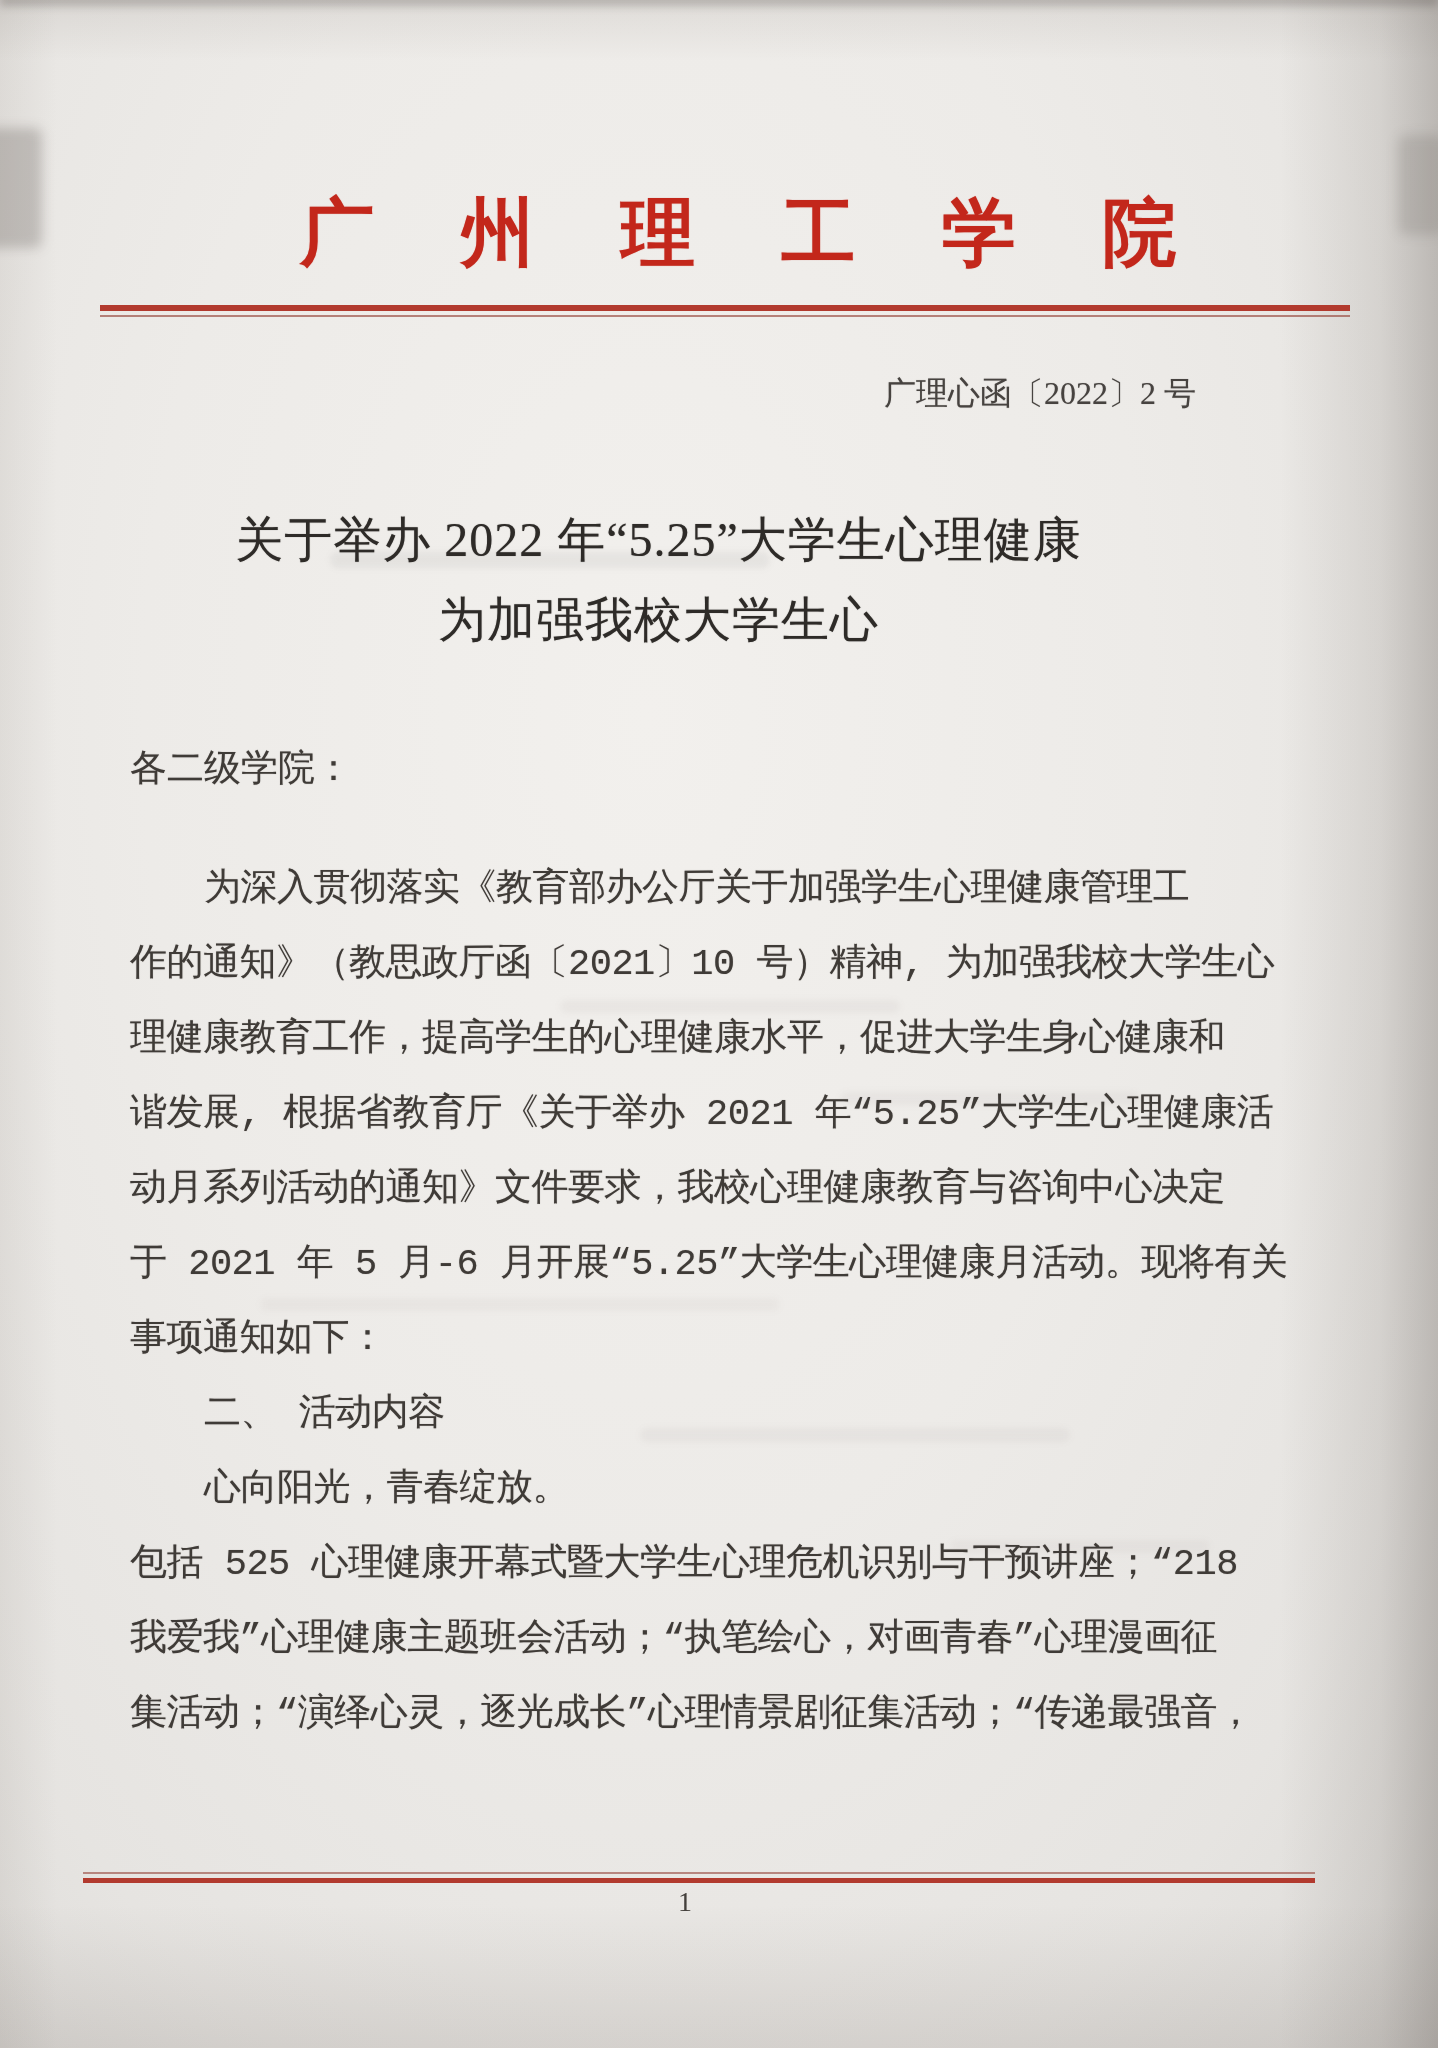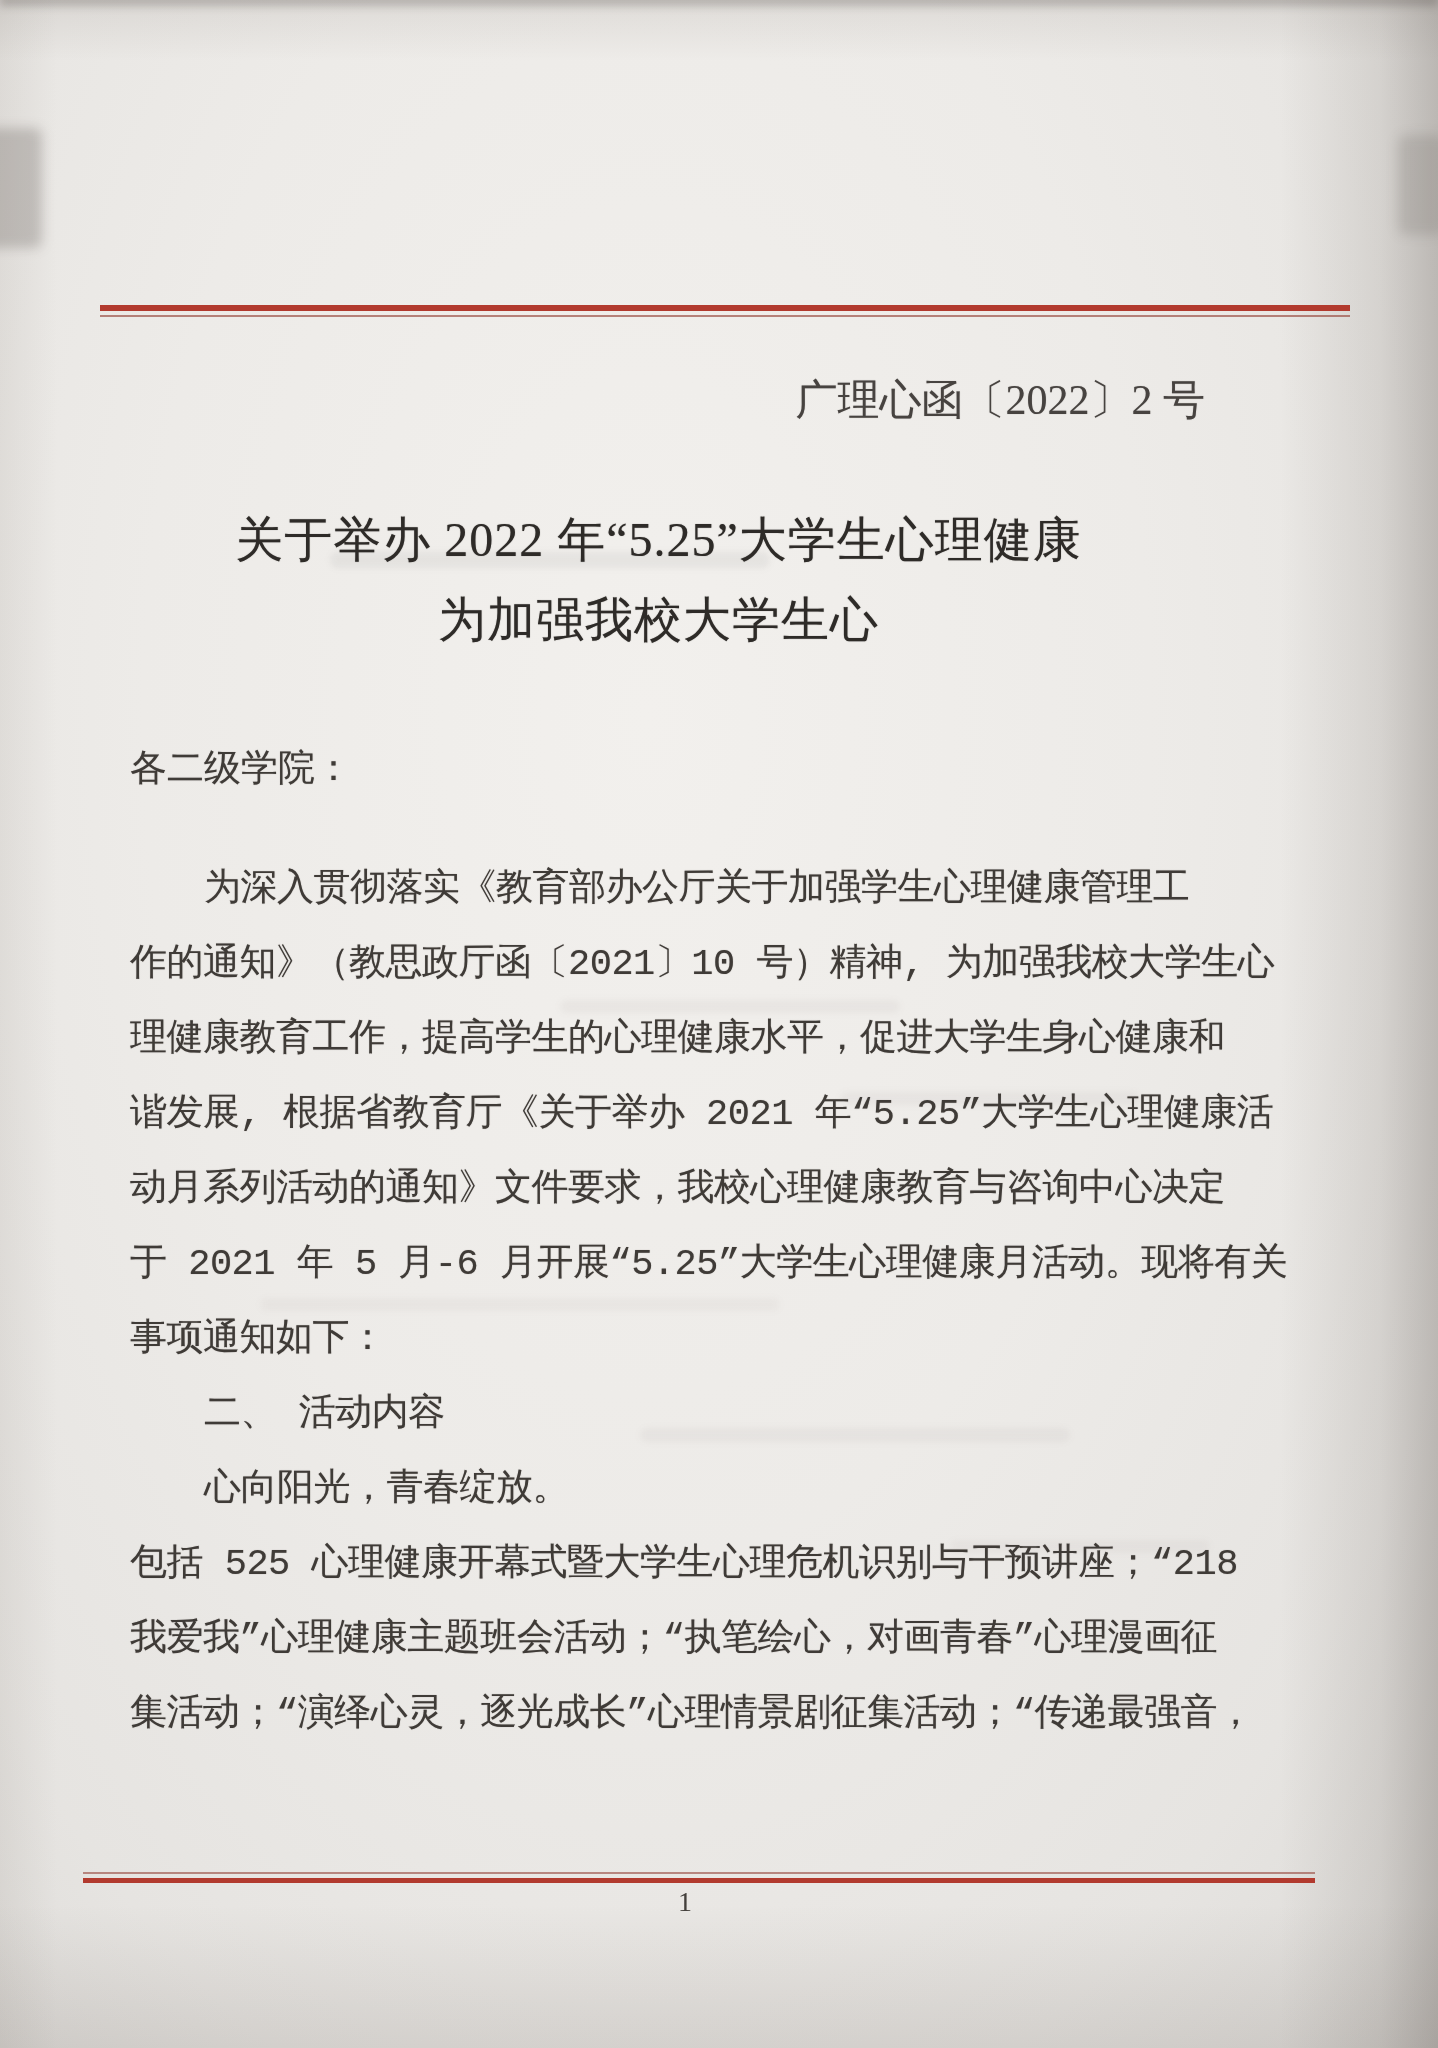--- a/index.html
+++ b/index.html
@@ -25,22 +25,22 @@
     position:absolute;left:300px;top:190px;margin:0;
     font-size:74px;line-height:86px;font-weight:bold;
     color:var(--accent);
     word-spacing:68px;white-space:nowrap;
     text-shadow:0 0 1px rgba(195,39,27,.45);
   }
   .rule{position:absolute;left:100px;top:305px;width:1250px;}
   .rule .thick{height:6px;background:var(--rule);}
   .rule .thin{height:2px;margin-top:4px;background:rgba(150,70,60,.65);}
   .docno{
-    position:absolute;top:372px;right:233px;
-    font-size:42px;color:#474340;white-space:nowrap;
+    position:absolute;top:372px;right:242px;
+    font-size:32px;color:#474340;white-space:nowrap;
     text-shadow:0 0 1px rgba(70,65,60,.4);
   }
   .title{
     position:absolute;left:130px;top:500px;width:1057px;margin:0;
     text-align:center;font-size:48px;line-height:80px;font-weight:400;
     color:#2e2b28;letter-spacing:1px;
     text-shadow:0 0 1px rgba(40,37,34,.5);
   }
   .salutation{
     position:absolute;left:130px;top:743px;
@@ -84,20 +84,21 @@
   <div class="artifact edge-top"></div>
   <div class="artifact corner-tl"></div>
   <div class="artifact corner-tr"></div>
   <div class="artifact g1"></div>
   <div class="artifact g2"></div>
   <div class="artifact g3"></div>
   <div class="artifact g4"></div>
   <div class="artifact g5"></div>
   <div class="artifact g6"></div>
 
+  <h1 class="org">广 州 理 工 学 院</h1>
 
   <div class="rule">
     <div class="thick"></div>
     <div class="thin"></div>
   </div>
 
   <div class="docno">广理心函〔2022〕2 号</div>
 
   <h2 class="title">
     <span>关于举办 2022 年“5.25”大学生心理健康</span><br>

